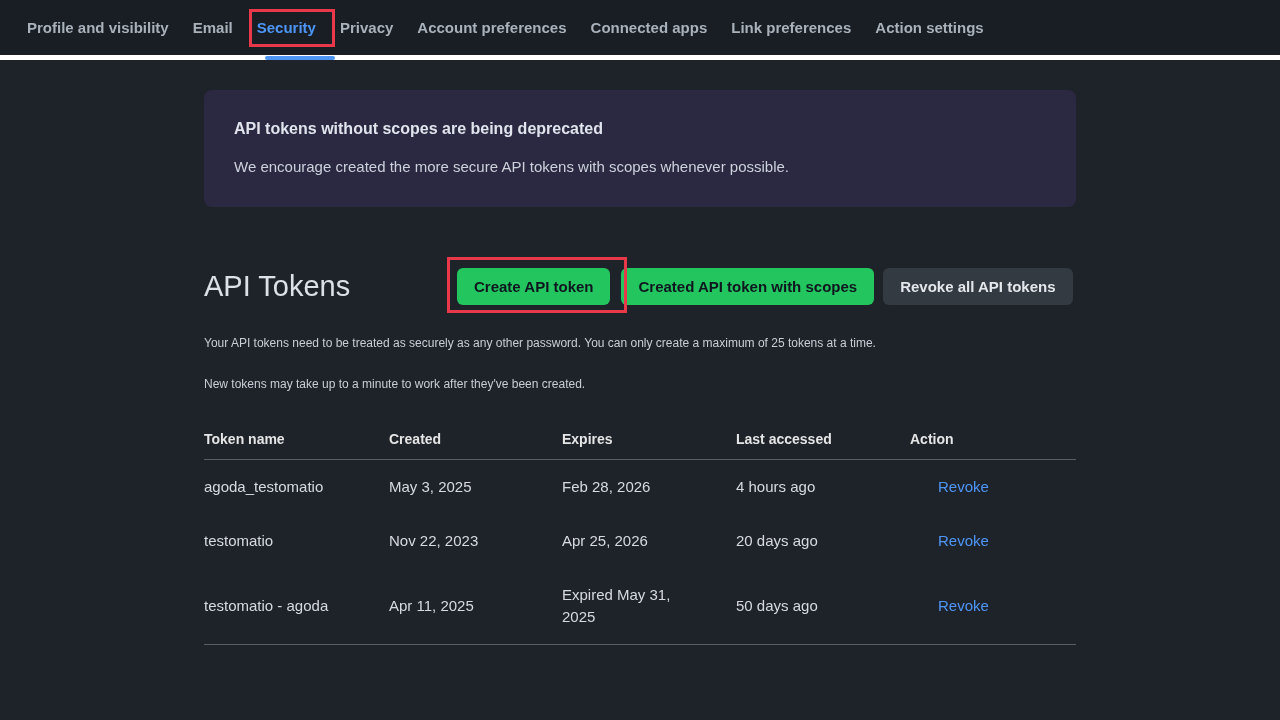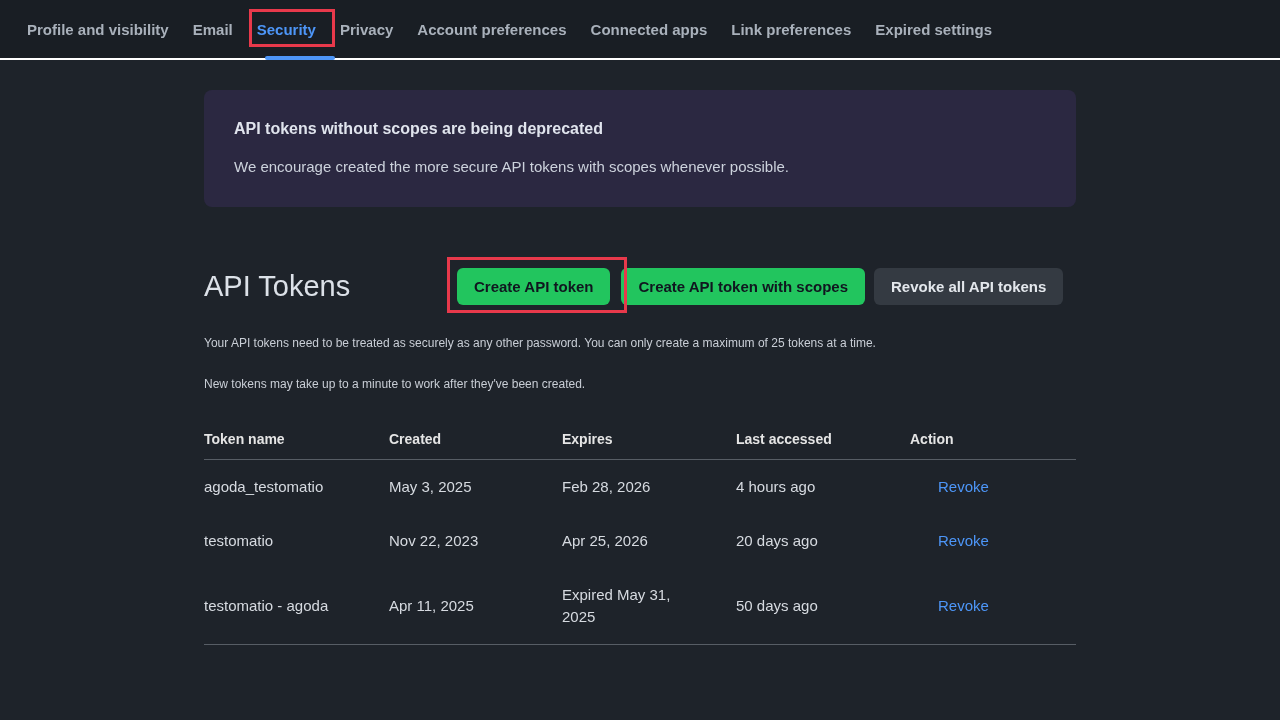--- a/index.html
+++ b/index.html
@@ -7,21 +7,21 @@
   body {
     background: #1e232a;
     font-family: "Liberation Sans", sans-serif;
     position: relative;
   }
 
   
   .topnav {
     height: 60px;
     background: #191e24;
-    border-bottom: 2px solid #ffffff;
+    border-bottom: 5px solid #ffffff;
     display: flex;
     align-items: center;
     padding-left: 27px;
     gap: 24px;
     position: relative;
   }
   .nav-item {
     font-size: 15px;
     font-weight: 700;
     color: #a9b1bb;
@@ -138,35 +138,35 @@
 <body>
 
 <nav class="topnav">
   <span class="nav-item">Profile and visibility</span>
   <span class="nav-item">Email</span>
   <span class="nav-item active">Security</span>
   <span class="nav-item">Privacy</span>
   <span class="nav-item">Account preferences</span>
   <span class="nav-item">Connected apps</span>
   <span class="nav-item">Link preferences</span>
-  <span class="nav-item">Expired settings</span>
+  <span class="nav-item">Action settings</span>
   <span class="tab-indicator"></span>
 </nav>
 
 <main class="content">
 
   <section class="banner">
     <div class="banner-title">API tokens without scopes are being deprecated</div>
     <div class="banner-body">We encourage created the more secure API tokens with scopes whenever possible.</div>
   </section>
 
   <div class="heading-row">
     <h1 class="page-title">API Tokens</h1>
     <button class="btn btn-primary">Create API token</button>
-    <button class="btn btn-primary">Create API token with scopes</button>
+    <button class="btn btn-primary">Created API token with scopes</button>
     <button class="btn btn-secondary">Revoke all API tokens</button>
   </div>
 
   <p class="para para-1">Your API tokens need to be treated as securely as any other password. You can only create a maximum of 25 tokens at a time.</p>
   <p class="para para-2">New tokens may take up to a minute to work after they've been created.</p>
 
   <table class="tokens">
     <colgroup>
       <col style="width:185px">
         <col style="width:173px">

